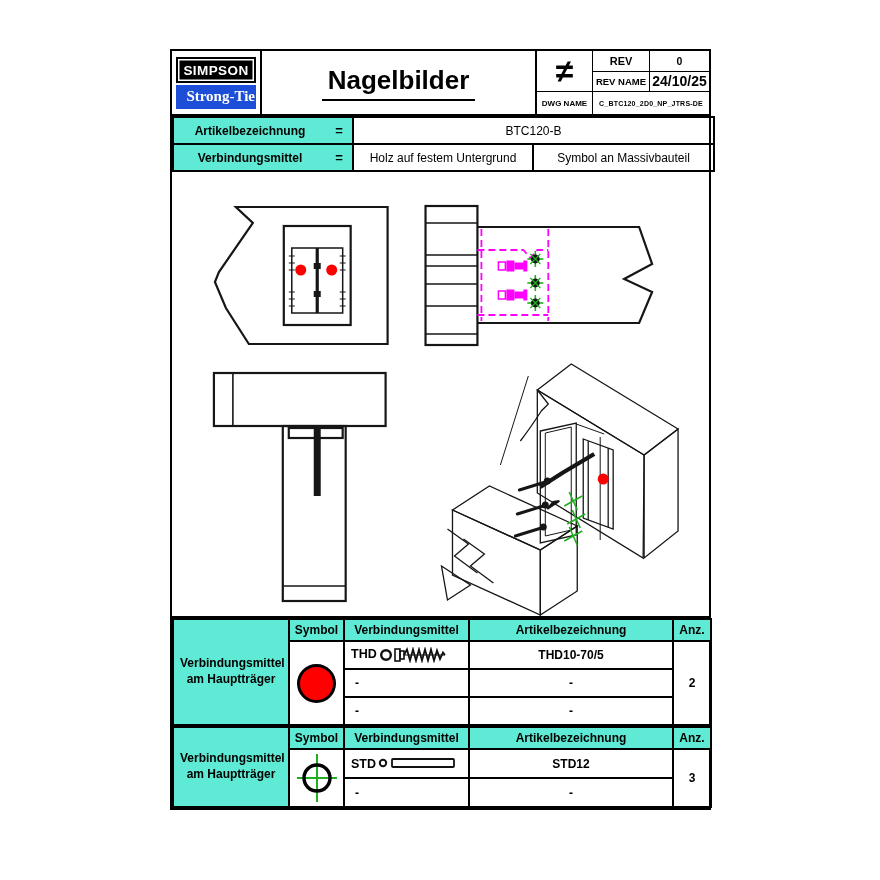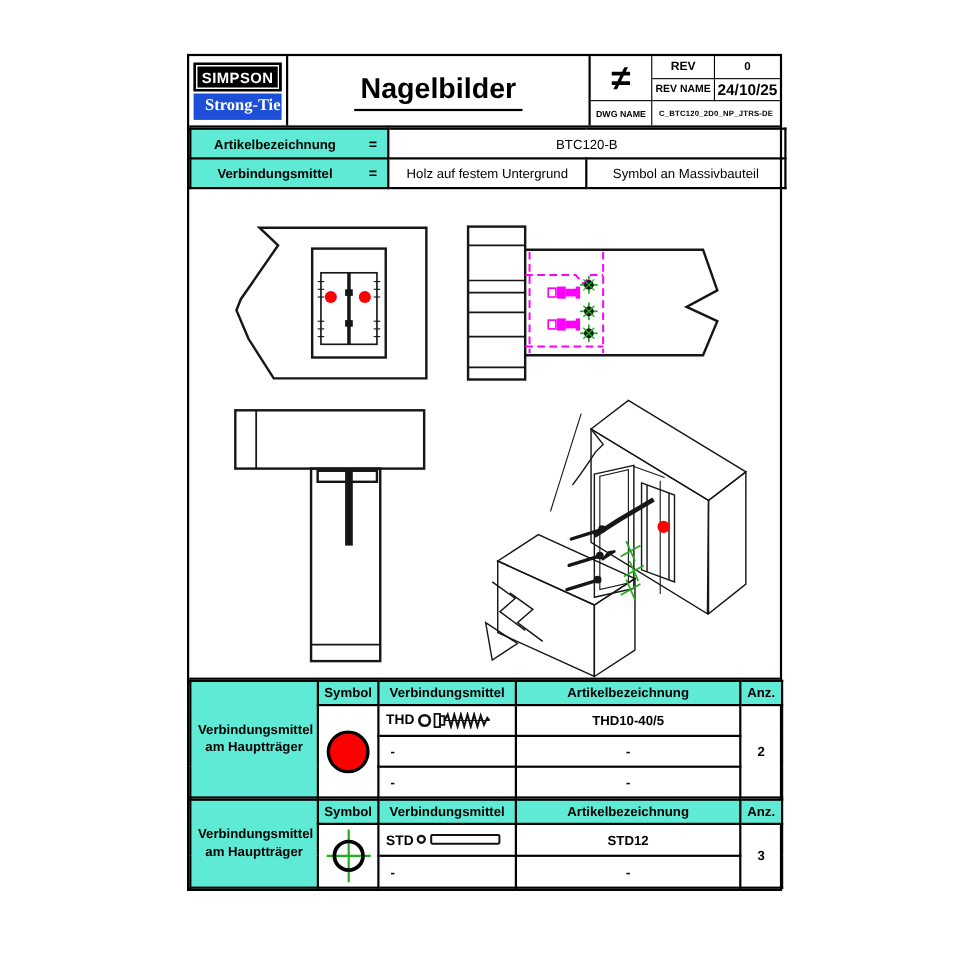--- a/index.html
+++ b/index.html
@@ -269,21 +269,21 @@
             <span class="code">THD</span>
             <svg width="78" height="16" viewBox="0 0 78 16">
               <circle cx="7" cy="8" r="4.8" fill="none" stroke="#111" stroke-width="2.4"></circle>
               <rect x="16" y="2" width="5" height="12" fill="#fff" stroke="#111" stroke-width="1.6"></rect>
               <rect x="21" y="4" width="4" height="8" fill="none" stroke="#111" stroke-width="1.6"></rect>
               <path d="M25,8 L28,2.5 L31,13.5 L34,2.5 L37,13.5 L40,2.5 L43,13.5 L46,2.5 L49,13.5 L52,2.5 L55,13.5 L58,3.5 L61,12 L64,5.5 L66,8" fill="none" stroke="#111" stroke-width="1.8"></path>
               <line x1="25" y1="8" x2="66" y2="8" stroke="#111" stroke-width="1.1"></line>
             </svg>
           </div>
         </td>
-        <td class="art">THD10-40/5</td>
+        <td class="art">THD10-70/5</td>
         <td class="anz" rowspan="3">2</td>
       </tr>
       <tr class="row">
         <td class="dash-l">-</td>
         <td class="art">-</td>
       </tr>
       <tr class="row">
         <td class="dash-l">-</td>
         <td class="art">-</td>
       </tr>

